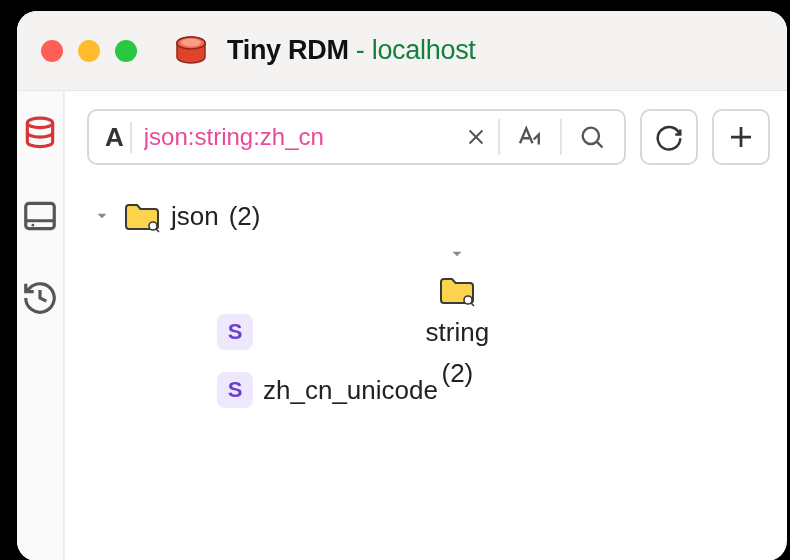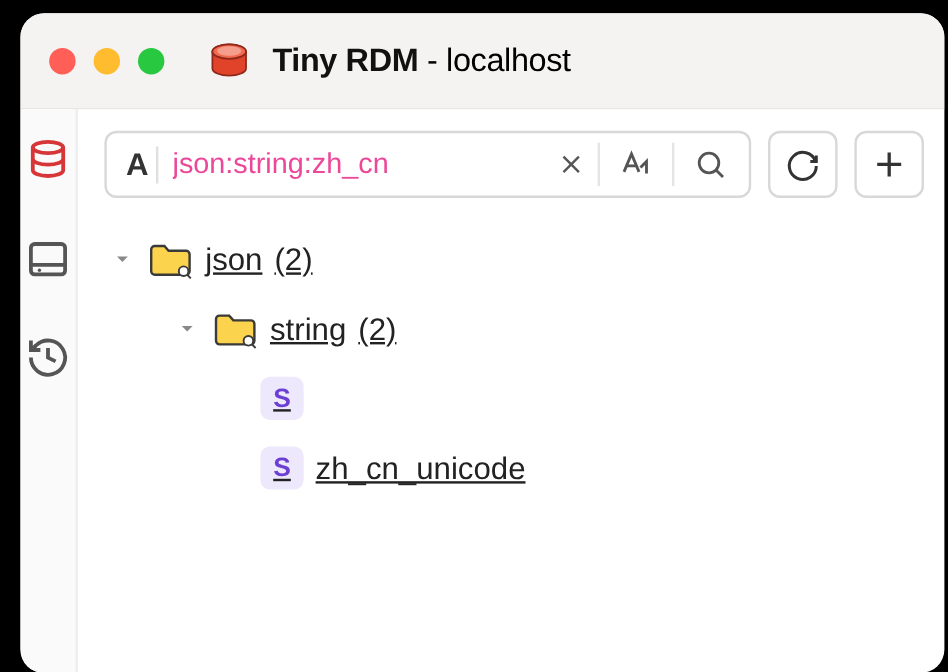--- a/index.html
+++ b/index.html
@@ -58,21 +58,21 @@
     .title-text {
       font-size: 27px;
       color: #111;
       letter-spacing: -0.3px;
     }
     .title-app {
       font-weight: 700;
     }
     .title-sub {
       font-weight: 400;
-      color: #000000;
+      color: #15803d;
     }
     .body-area {
       display: flex;
       height: calc(100% - 80px);
     }
     .sidebar {
       width: 100px;
       background: #fafafa;
       border-right: 2px solid #eee;
       display: flex;
@@ -169,31 +169,30 @@
       display: flex;
       align-items: center;
       justify-content: center;
       color: #333;
       background: #fff;
     }
     .tree {
       margin-top: 22px;
       font-size: 26px;
       color: #222;
-      text-decoration: underline;
     }
     .tree-row {
       display: flex;
       align-items: center;
       gap: 10px;
       height: 58px;
       cursor: default;
     }
     .indent-0 { padding-left: 4px; }
-    .indent-1 { padding-left: 58px; }
+    .indent-1 { padding-left: 58px; flex-direction: column; }
     .indent-2 { padding-left: 130px; }
     .chevron {
       width: 22px;
       height: 22px;
       display: flex;
       align-items: center;
       justify-content: center;
       color: #888;
     }
     .folder-icon {

